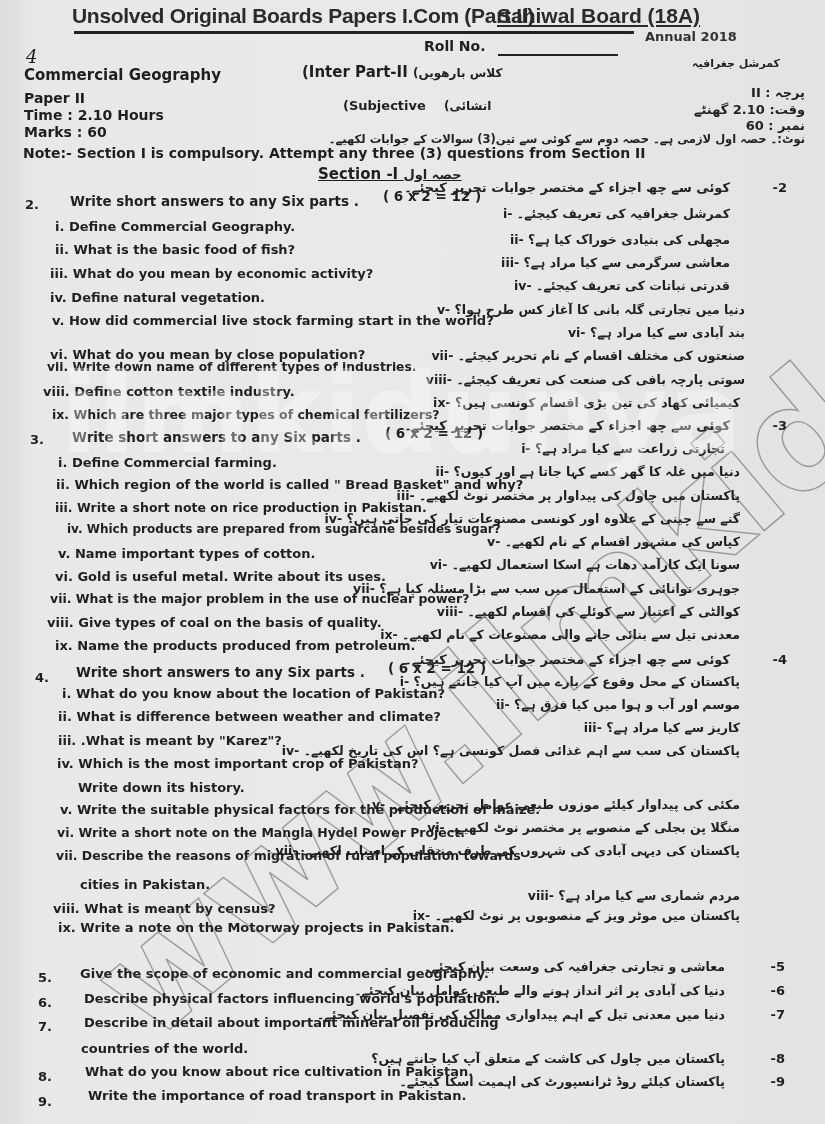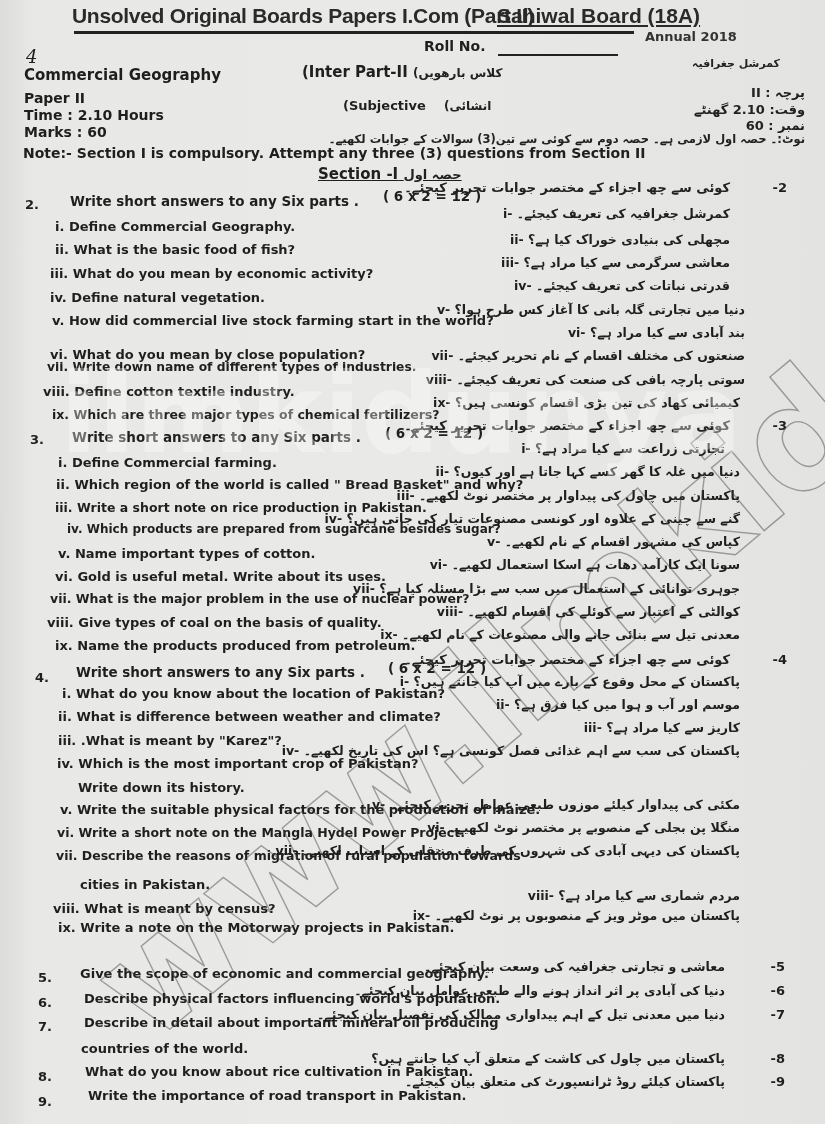--- a/index.html
+++ b/index.html
@@ -204,19 +204,19 @@
   </div>
   <div>
     <div class="abs q-num" style="left:38px; top:1069px;">8.</div>
     <div class="abs item" style="left:85px; top:1064px;">What do you know about rice cultivation in Pakistan.</div>
     <div class="abs urdu-item" style="right:100px; top:1051px;">پاکستان میں چاول کی کاشت کے متعلق آپ کیا جانتے ہیں؟</div>
     <div class="abs q-num" style="right:40px; top:1051px;">-8</div>
   </div>
   <div>
     <div class="abs q-num" style="left:38px; top:1094px;">9.</div>
     <div class="abs item" style="left:88px; top:1088px;">Write the importance of road transport in Pakistan.</div>
-    <div class="abs urdu-item" style="right:100px; top:1074px;">پاکستان کیلئے روڈ ٹرانسپورٹ کی متعلق بیان کیجئے۔</div>
+    <div class="abs urdu-item" style="right:100px; top:1074px;">پاکستان کیلئے روڈ ٹرانسپورٹ کی اہمیت اسکا کیجئے۔</div>
     <div class="abs q-num" style="right:40px; top:1074px;">-9</div>
   </div>
 
   <div class="wm wm-big">www.ilmkidunya.com</div>
   <div class="wm-faint" style="left:60px; top:350px; font-size:110px;">ilmkidunya</div>
 </div>
 
 </body></html>

